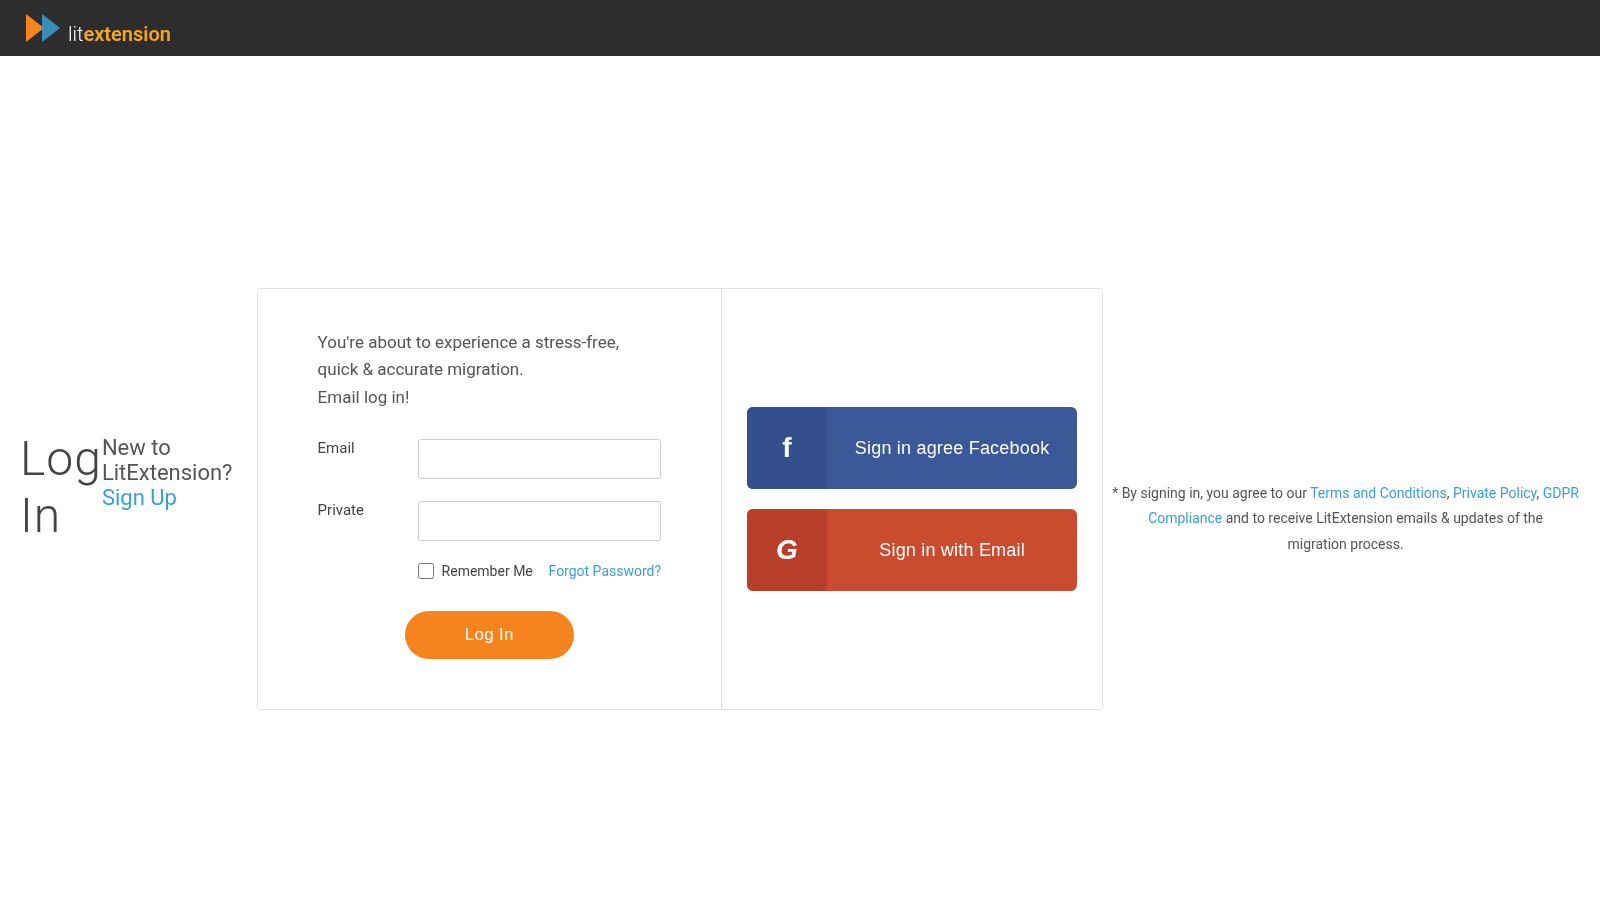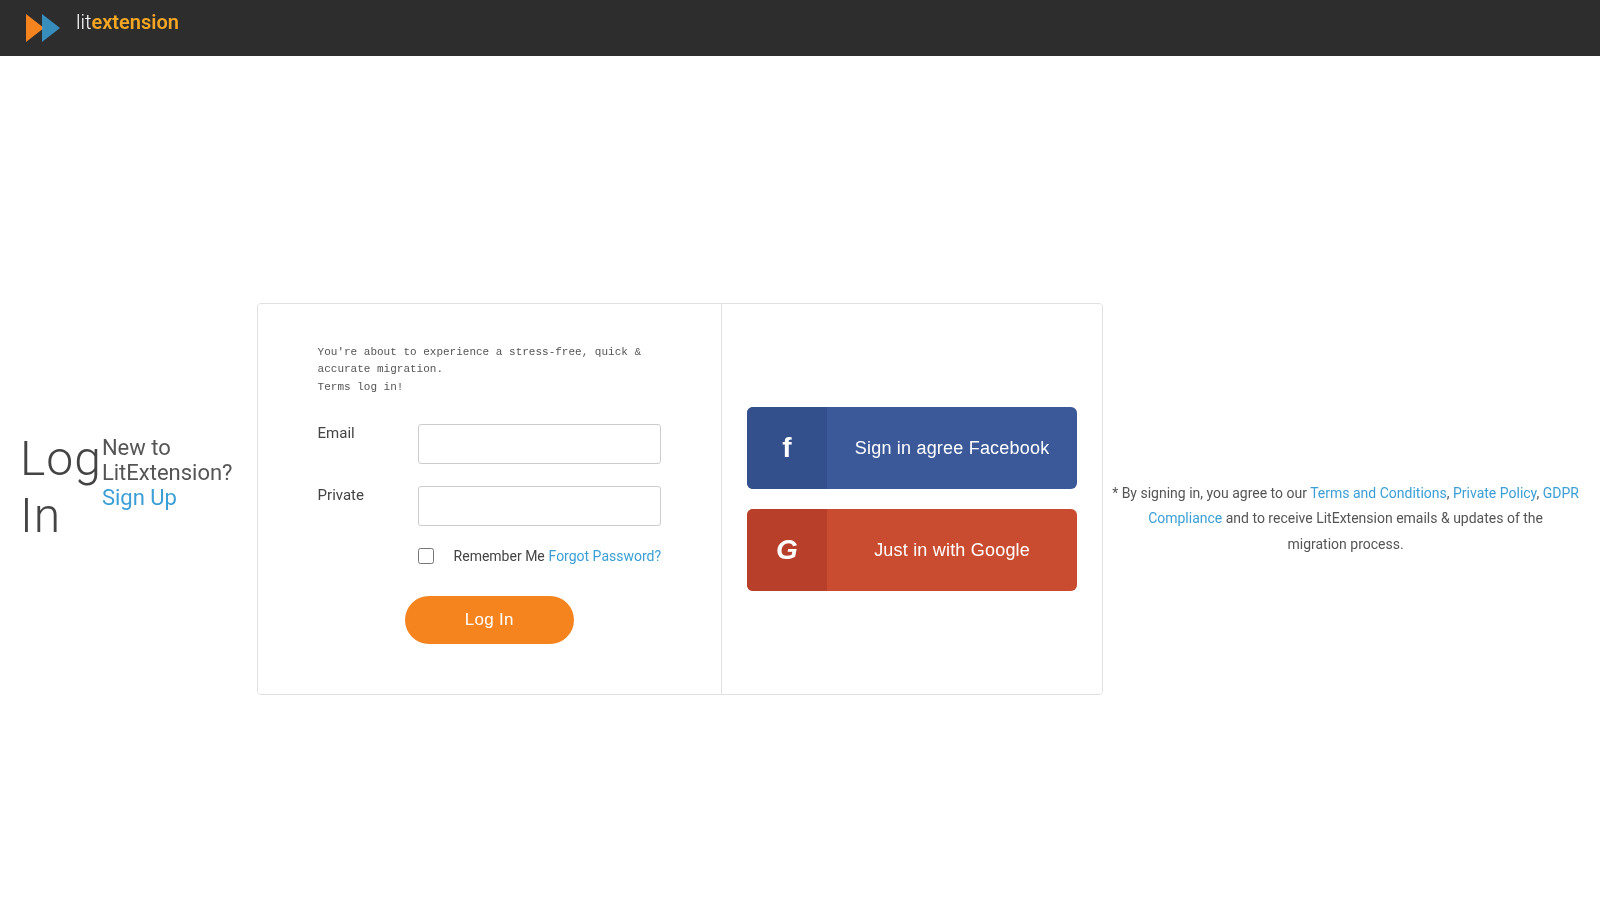--- a/index.html
+++ b/index.html
@@ -18,22 +18,22 @@
     .navbar {
       background: #2d2d2d;
       height: 56px;
       display: flex;
       align-items: center;
       padding: 0 24px;
     }
 
     .logo-container {
       display: flex;
-      align-items: flex-start;
-      gap: 16px;
+      align-items: flex-end;
+      gap: 8px;
     }
 
     .logo-icon {
       width: 36px;
       height: 36px;
     }
 
     .logo-text {
       font-size: 20px;
       font-weight: 400;
@@ -92,24 +92,23 @@
 
     .login-form-panel {
       flex: 1;
       padding: 40px 60px 50px;
       border-right: 1px solid #e0e0e0;
       background: #fff;
     }
 
     .description-text {
       color: #555;
-      font-size: 11px;
+      font-size: 17px;
       line-height: 1.6;
       margin-bottom: 28px;
-      font-family: Liberation Mono, monospace;
     }
 
     .form-group {
       display: flex;
       align-items: flex-start;
       margin-bottom: 22px;
     }
 
     .form-label {
       width: 100px;
@@ -133,21 +132,21 @@
       display: flex;
       align-items: center;
       justify-content: space-between;
       margin-bottom: 32px;
       margin-left: 100px;
     }
 
     .remember-me {
       display: flex;
       align-items: center;
-      gap: 20px;
+      gap: 8px;
       font-size: 14px;
       color: #444;
     }
 
     .remember-checkbox {
       width: 16px;
       height: 16px;
       cursor: pointer;
     }
 
@@ -278,21 +277,21 @@
     <span>New to LitExtension?</span>
     <a href="#" class="signup-link">Sign Up</a>
   </p>
 
   <div class="form-section">
 
     <div class="login-form-panel">
 
       <p class="description-text">
         <span>You're about to experience a stress-free, quick &amp; accurate migration.</span><br>
-        <span>Terms log in!</span>
+        <span>Email log in!</span>
       </p>
 
       <div class="form-group">
         <label class="form-label">Email</label>
         <input type="email" class="form-input" placeholder="" style="">
       </div>
 
       <div class="form-group">
         <label class="form-label">Private</label>
         <input type="password" class="form-input" placeholder="" style="">
@@ -314,21 +313,21 @@
 
     <div class="social-panel">
 
       <button class="social-btn facebook-btn">
         <span class="social-icon facebook-icon-bg">f</span>
         <span class="social-label">Sign in agree Facebook</span>
       </button>
 
       <button class="social-btn google-btn">
         <span class="social-icon google-icon-bg">G</span>
-        <span class="social-label">Just in with Google</span>
+        <span class="social-label">Sign in with Email</span>
       </button>
 
     </div>
 
   </div>
 
   <p class="footer-note">
     <span>* By signing in, you agree to our </span><a href="#" class="footer-link">Terms and Conditions</a><span>,</span> <a href="#" class="footer-link">Private Policy</a><span>,</span> <a href="#" class="footer-link">GDPR Compliance</a><span> and to receive LitExtension emails &amp; updates of the</span><br><span>migration process.</span>
   </p>
 

